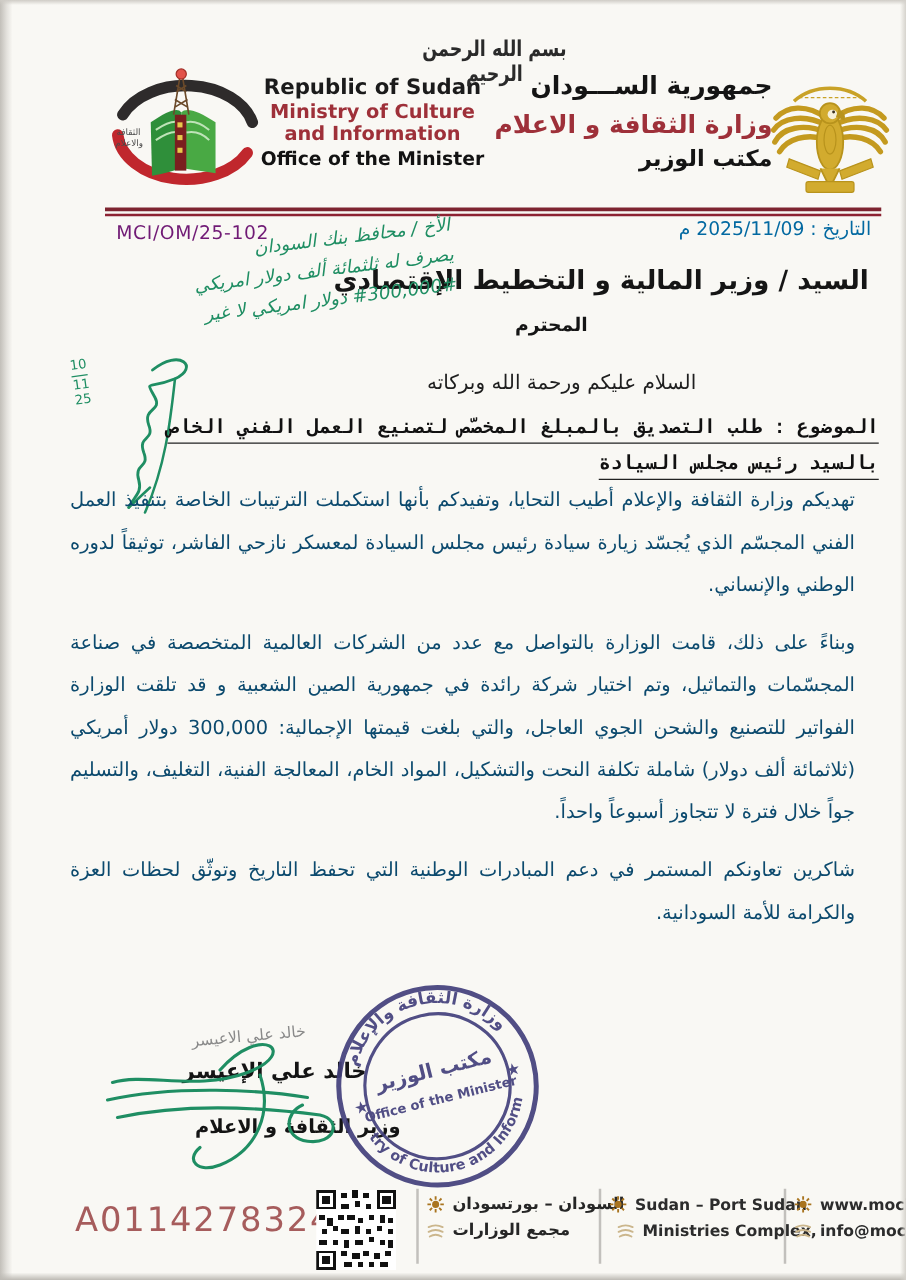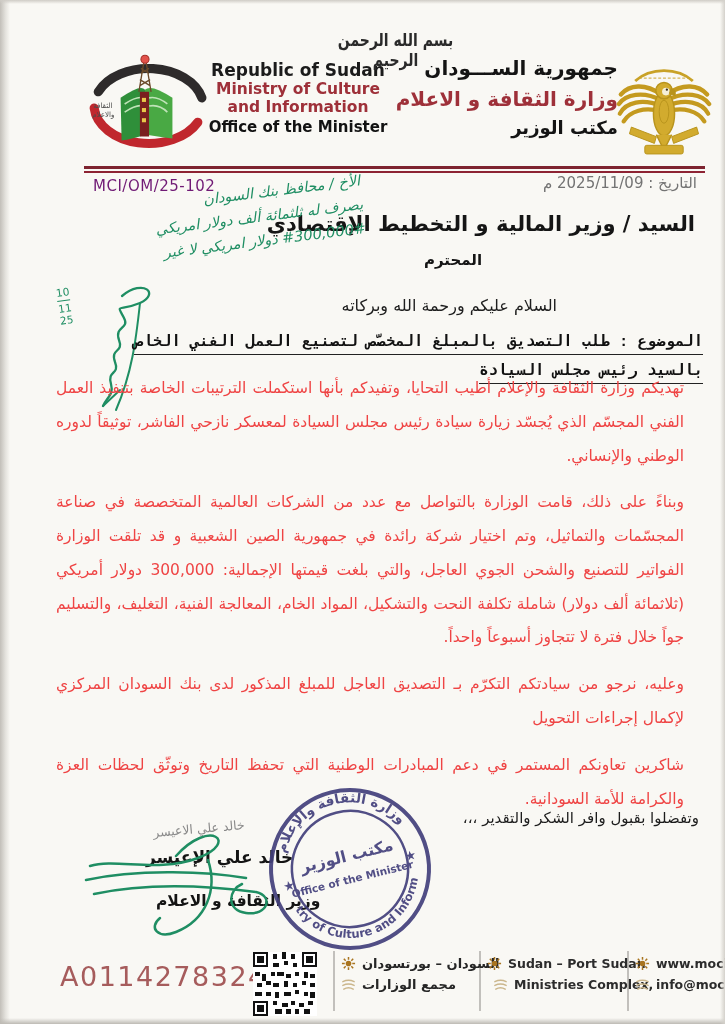--- a/index.html
+++ b/index.html
@@ -21,37 +21,37 @@
   #bismillah{left:323px;top:34px;width:145px;text-align:center;font-size:14px;font-weight:bold;color:#2a2a2a;transform:scaleY(1.25);}
   #ar-block{right:107px;top:58px;width:230px;text-align:right;direction:rtl;line-height:1.0;}
   #ar-l1{font-size:20px;font-weight:bold;color:#141414;margin-bottom:11px;}
   #ar-l2{font-size:20px;font-weight:bold;color:#9e3039;margin-bottom:10px;}
   #ar-l3{font-size:18px;font-weight:bold;color:#141414;}
   #eagle{right:13px;top:50px;width:96px;height:110px;}
   #header-rule{left:84px;right:20px;top:166px;height:2px;border-top:3px solid #7e2430;border-bottom:2px solid #8d2333;}
 
   
   #ref-no{left:93px;top:177px;font-size:15px;color:#701a75;letter-spacing:.5px;text-align:right;}
-  #date-line{right:28px;top:174px;font-size:15px;color:#737373;direction:rtl;}
+  #date-line{right:28px;top:174px;font-size:15px;color:#0369a1;direction:rtl;}
   #addressee{right:30px;top:212px;font-size:21px;font-weight:bold;color:#151515;direction:rtl;}
-  #honorific{left:412px;top:251px;font-size:15px;font-weight:bold;color:#151515;margin-left:12px;}
+  #honorific{left:412px;top:251px;font-size:15px;font-weight:bold;color:#151515;}
 
   
   #annotation{left:86px;top:186px;width:278px;transform:rotate(-7deg);direction:rtl;text-align:right;color:#1f8e63;font-style:italic;font-size:14.5px;line-height:1.65;}
   #annotation .a2{padding-left:6px;}
   #ann-scribble{left:60px;top:278px;width:120px;height:140px;}
   #ann-date{left:58px;top:286px;color:#1f8e63;font-size:10.5px;text-align:center;transform:rotate(-8deg);line-height:1.2;}
   #ann-date .bar{border-top:1.4px solid #1f8e63;margin:1px 0;}
 
   #greeting{right:168px;top:296px;font-size:16px;color:#1e1e1e;direction:rtl;text-align:center;}
   #subject{left:84px;right:22px;top:328px;direction:rtl;text-align:right;font-size:15.5px;font-weight:bold;color:#111;}
   #subject .underline{border-bottom:1.6px solid #222;padding-bottom:3px;display:inline;line-height:1.9;font-family:Liberation Mono, monospace;}
 
   
-  #body-text{left:56px;width:628px;top:372px;direction:rtl;font-size:15.5px;line-height:2.18;color:#ef4444;text-align:justify;text-align-last:right;-moz-text-align-last:right;}
+  #body-text{left:56px;width:628px;top:384px;direction:rtl;font-size:15.5px;line-height:2.18;color:#0c4a6e;text-align:justify;text-align-last:right;-moz-text-align-last:right;}
   #body-text p{margin:0 0 13px 0;}
 
   #closing{right:26px;top:809px;font-size:15px;color:#1c1c1c;direction:rtl;}
 
   
   #hand-name{left:153px;top:821px;font-size:12.5px;color:#8a8a8a;transform:rotate(-5deg);direction:rtl;letter-spacing:1px;}
   #sig-name{left:146px;top:847px;font-size:17px;font-weight:bold;color:#141414;direction:rtl;}
   #sig-title{left:156px;top:892px;font-size:15.5px;font-weight:bold;color:#141414;direction:rtl;}
   #sig-scribble{left:58px;top:828px;width:215px;height:115px;}
 
@@ -162,25 +162,23 @@
   </svg>
 
   <div id="greeting" class="abs">السلام عليكم ورحمة الله وبركاته</div>
   <div id="subject" class="abs">
     <span class="underline">الموضوع : طلب التصديق بالمبلغ المخصّص لتصنيع العمل الفني الخاص بالسيد رئيس مجلس السيادة</span>
   </div>
 
   <div id="body-text" class="abs">
     <p>تهديكم وزارة الثقافة والإعلام أطيب التحايا، وتفيدكم بأنها استكملت الترتيبات الخاصة بتنفيذ العمل الفني المجسّم الذي يُجسّد زيارة سيادة رئيس مجلس السيادة لمعسكر نازحي الفاشر، توثيقاً لدوره الوطني والإنساني.</p>
     <p>وبناءً على ذلك، قامت الوزارة بالتواصل مع عدد من الشركات العالمية المتخصصة في صناعة المجسّمات والتماثيل، وتم اختيار شركة رائدة في جمهورية الصين الشعبية و قد تلقت الوزارة الفواتير للتصنيع والشحن الجوي العاجل، والتي بلغت قيمتها الإجمالية: 300,000 دولار أمريكي (ثلاثمائة ألف دولار) شاملة تكلفة النحت والتشكيل، المواد الخام، المعالجة الفنية، التغليف، والتسليم جواً خلال فترة لا تتجاوز أسبوعاً واحداً.</p>
-    <p>وعليه، نرجو من سيادتكم التكرّم بـ التصديق العاجل للمبلغ المذكور لدى بنك السودان المركزي لإكمال إجراءات التحويل</p>
     <p>شاكرين تعاونكم المستمر في دعم المبادرات الوطنية التي تحفظ التاريخ وتوثّق لحظات العزة والكرامة للأمة السودانية.</p>
   </div>
 
-  <div id="closing" class="abs">وتفضلوا بقبول وافر الشكر والتقدير ،،،</div>
 
   <div id="hand-name" class="abs">خالد علي الاعيسر</div>
   <div id="sig-name" class="abs">خالد علي الإعيسر</div>
   <div id="sig-title" class="abs">وزير الثقافة و الاعلام</div>
 
   <svg id="sig-scribble" class="abs" viewBox="0 0 215 115">
     <path d="M118,28 C152,-10 182,14 140,30 C100,45 58,30 32,38 M28,52 C82,40 152,44 188,50 M36,66 C92,54 152,58 198,64 C216,68 210,88 188,85 C168,82 170,62 184,56" fill="none" stroke="#1f8e63" stroke-width="2.5" stroke-linecap="round"></path>
     <path d="M150,32 C160,62 148,92 118,104 C100,111 90,100 102,90" fill="none" stroke="#1f8e63" stroke-width="2.5" stroke-linecap="round"></path>
   </svg>
 

